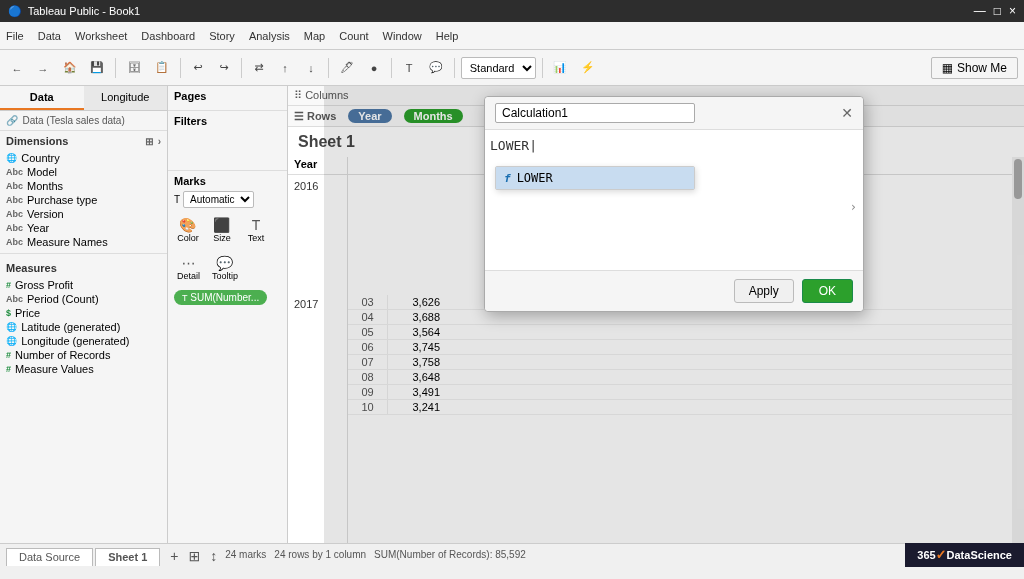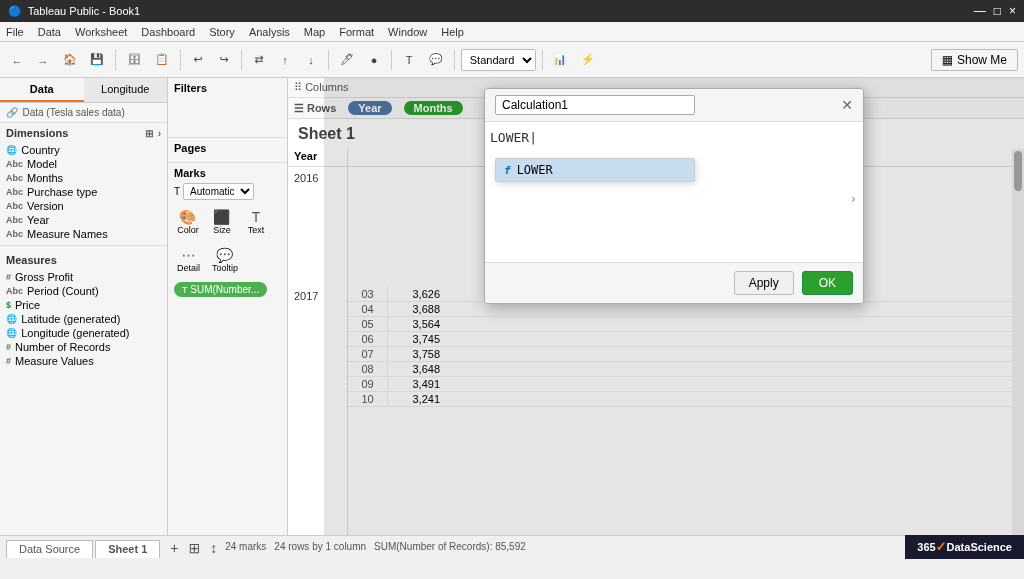--- a/index.html
+++ b/index.html
@@ -16,21 +16,21 @@
       font-size: 11px;
       justify-content: space-between;
     }
     #title-bar .title-left { display: flex; align-items: center; gap: 6px; }
     #title-controls { display: flex; gap: 8px; }
     #title-controls span { cursor: pointer; font-size: 12px; }
 
     
     #menu-bar {
       background: #f5f5f5;
-      height: 20px;
+      height: 28px;
       display: flex;
       align-items: center;
       padding: 0 6px;
       gap: 14px;
       border-bottom: 1px solid #ccc;
       font-size: 11px;
     }
     #menu-bar span { cursor: pointer; color: #333; }
 
     
@@ -390,21 +390,21 @@
 </div>
 
 <div id="menu-bar">
   <span>File</span>
   <span>Data</span>
   <span>Worksheet</span>
   <span>Dashboard</span>
   <span>Story</span>
   <span>Analysis</span>
   <span>Map</span>
-  <span>Format</span>
+  <span>Count</span>
   <span>Window</span>
   <span>Help</span>
 </div>
 
 <div id="toolbar">
   <button class="tb-btn">←</button>
   <button class="tb-btn">→</button>
   <button class="tb-btn">🏠</button>
   <button class="tb-btn">💾</button>
   <div class="tb-sep"></div>
@@ -514,25 +514,25 @@
         <span>Number of Records</span>
       </div>
       <div class="field-item">
         <span class="field-icon measure">#</span>
         <span>Measure Values</span>
       </div>
     </div>
   </div>
 
   <div id="middle-panel">
+    <div id="pages-section">
+      <div class="panel-title">Pages</div>
+    </div>
     <div id="filters-section">
       <div class="panel-title">Filters</div>
-    </div>
-    <div id="pages-section">
-      <div class="panel-title">Pages</div>
     </div>
     <div id="marks-section">
       <div class="panel-title">Marks</div>
       <div class="marks-select-row">
         <span style="font-size:10px; margin-right:3px;">T</span>
         <select class="marks-select">
           <option>Automatic</option>
         </select>
       </div>
       <div class="marks-icons">

